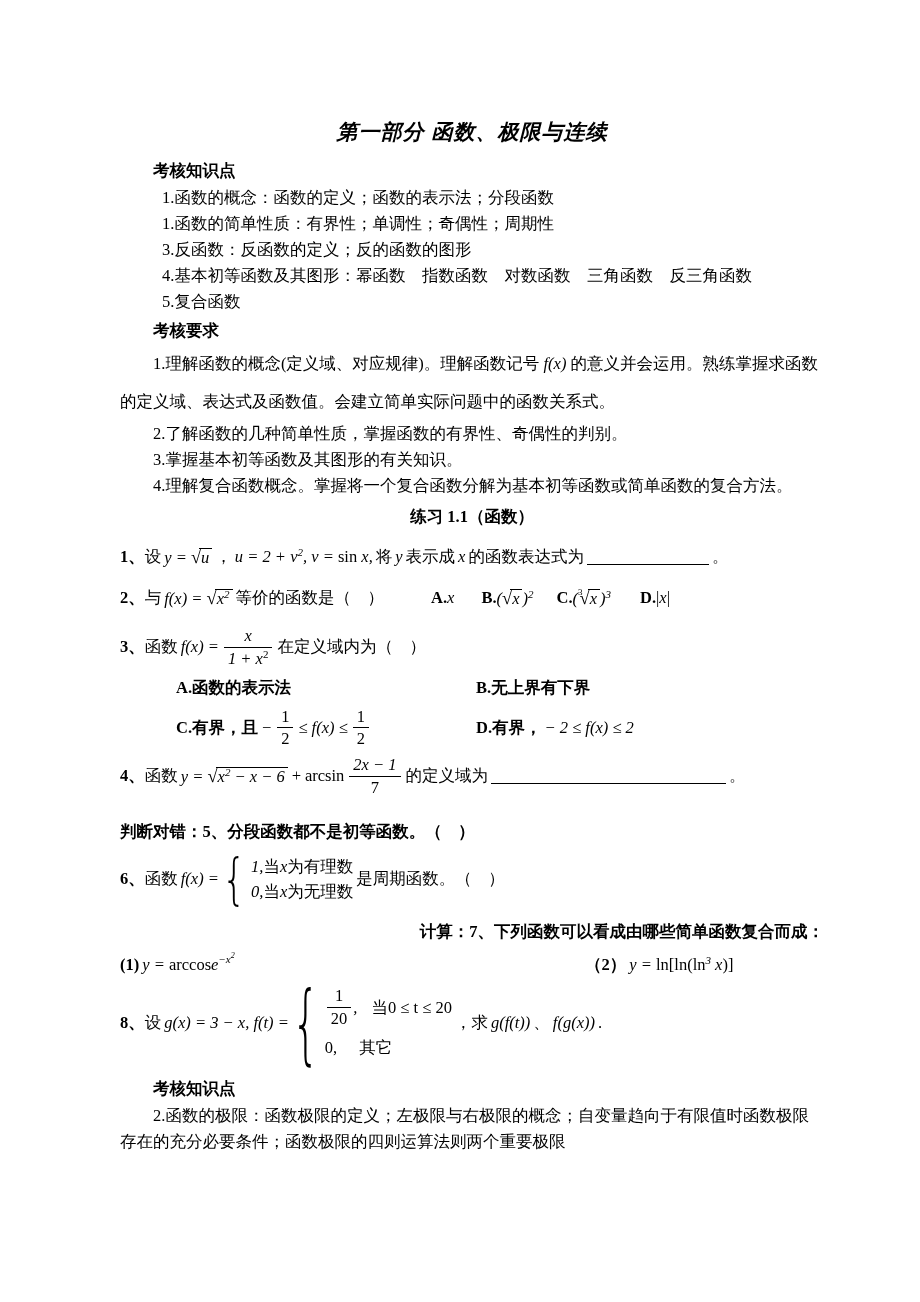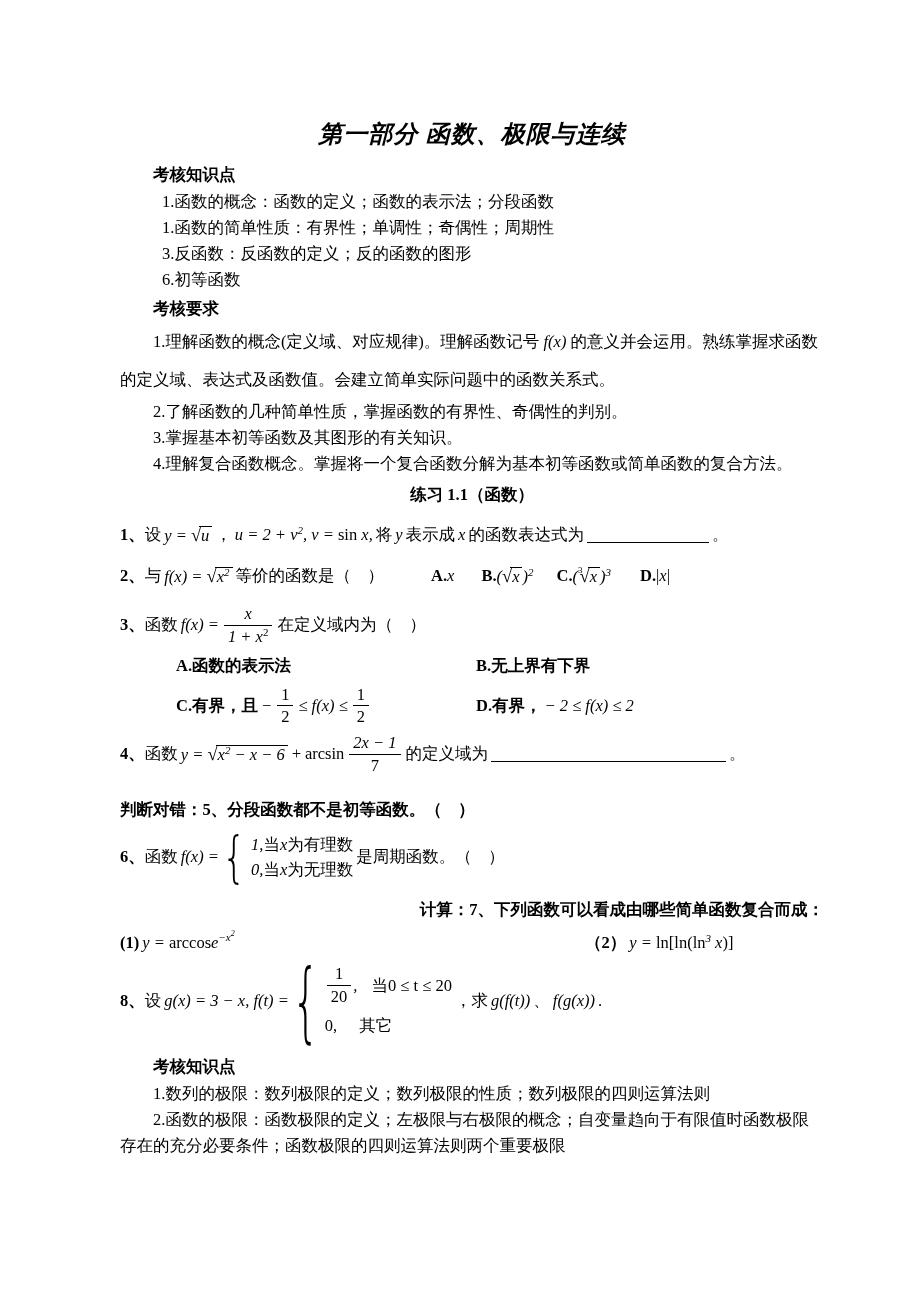--- a/index.html
+++ b/index.html
@@ -4,21 +4,21 @@
 <style>
   html,body{margin:0;padding:0;}
   body{
     width:920px;height:1302px;background:#ffffff;color:#000;
     font-family:"Liberation Serif","DejaVu Serif",serif;
     font-size:16.5px;overflow:hidden;
   }
   .page{padding:118px 96px 0 120px;}
 
   .doc-title{
-    text-align:center;font-weight:bold;font-style:italic;font-size:24px;
+    text-align:center;font-weight:bold;font-style:italic;font-size:21px;
     font-family:"Liberation Sans","DejaVu Sans",sans-serif;
     letter-spacing:1px;margin-bottom:12px;
   }
   .h1{font-weight:bold;padding-left:33px;line-height:25px;margin:3px 0 2px;}
   .kitem{line-height:26px;text-indent:42px;}
   .para{margin:0;line-height:26px;}
   .para.first{line-height:38px;text-indent:33px;}
   .para.ind{text-indent:33px;}
   .center-h{text-align:center;font-weight:bold;line-height:25px;margin-top:5px;}
   .b{font-weight:bold;}
@@ -84,21 +84,22 @@
 
 <div class="page">
 
   <div class="doc-title">第一部分 函数、极限与连续</div>
 
   <div class="h1">考核知识点</div>
   <div>
     <div class="kitem">1.函数的概念：函数的定义；函数的表示法；分段函数</div>
     <div class="kitem">1.函数的简单性质：有界性；单调性；奇偶性；周期性</div>
     <div class="kitem">3.反函数：反函数的定义；反的函数的图形</div>
-    <div class="kitem">6.初等函数</div>
+    <div class="kitem">4.基本初等函数及其图形：幂函数　指数函数　对数函数　三角函数　反三角函数</div>
+    <div class="kitem">5.复合函数</div>
   </div>
 
   <div class="h1">考核要求</div>
   <p class="para first"><span>1.理解函数的概念(定义域、对应规律)。理解函数记号</span>
     <span class="math">f(x)</span>
     <span>的意义并会运用。熟练掌握求函数的定义域、表达式及函数值。会建立简单实际问题中的函数关系式。</span></p>
   <p class="para ind">2.了解函数的几种简单性质，掌握函数的有界性、奇偶性的判别。</p>
   <p class="para ind">3.掌握基本初等函数及其图形的有关知识。</p>
   <p class="para ind">4.理解复合函数概念。掌握将一个复合函数分解为基本初等函数或简单函数的复合方法。</p>
 
@@ -246,16 +247,15 @@
       </span>
     </span>
     <span>，求</span>
     <span class="math">g(f(t))</span>
     <span>、</span>
     <span class="math">f(g(x))</span>
     <span>.</span>
   </div>
 
   <div class="h1 k2">考核知识点</div>
-  <p class="para ind">1.数列的极限：数列极限的定义；数列极限的性质；数列极限的四则运算法则</p>
   <p class="para ind">2.函数的极限：函数极限的定义；左极限与右极限的概念；自变量趋向于有限值时函数极限存在的充分必要条件；函数极限的四则运算法则两个重要极限</p>
 
 </div>
 
 </body></html>

